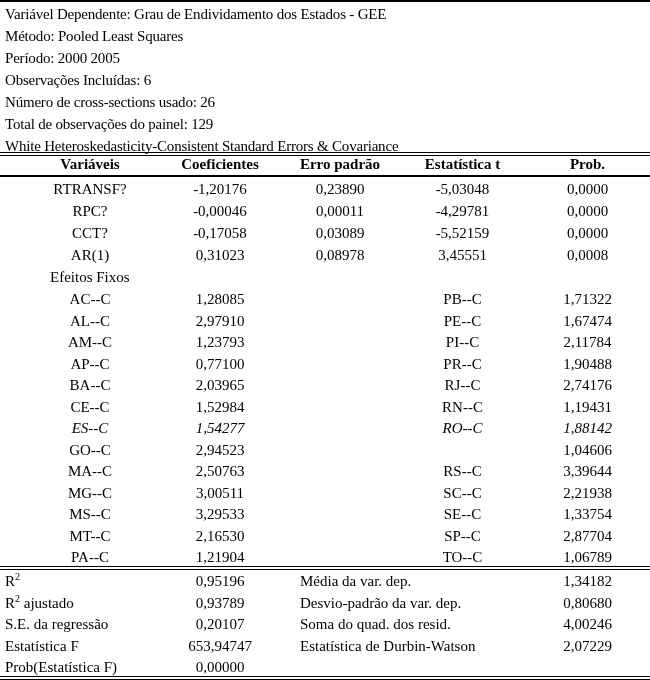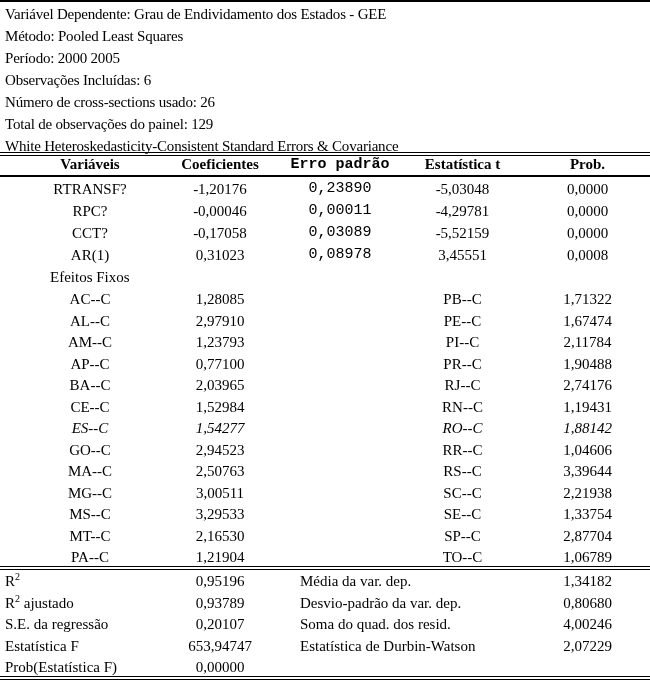--- a/index.html
+++ b/index.html
@@ -12,21 +12,21 @@
   .rule-top { position: absolute; left: 0; top: 0; width: 650px; height: 2px; background: #000; }
   .meta { position: absolute; left: 5px; top: 3px; }
   .meta div { height: 22px; line-height: 22px; white-space: nowrap; letter-spacing: -0.2px; }
   .rule-double { position: absolute; left: 0; width: 650px; height: 4px; border-top: 1px solid #000; border-bottom: 1px solid #000; box-sizing: border-box; }
   .rule-thick { position: absolute; left: 0; width: 650px; height: 2px; background: #000; }
   .hdr { position: absolute; top: 156px; left: 0; width: 650px; height: 20px; font-weight: bold; }
   .hdr span, .row span { position: absolute; text-align: center; white-space: nowrap; }
   .row { position: absolute; left: 0; width: 650px; height: 22px; line-height: 22px; }
   .c1 { left: 20px; width: 140px; }
   .c2 { left: 160px; width: 120px; }
-  .c3 { left: 285px; width: 110px; font-family: Liberation Mono, monospace; }
+  .c3 { left: 285px; width: 110px; }
   .c4 { left: 400px; width: 125px; }
   .c5 { left: 530px; width: 115px; }
   .fe-label { left: 32px !important; text-align: left !important; margin-left: 18px; }
   .stats .l1 { left: 5px; text-align: left; }
   .stats .v1 { left: 160px; width: 120px; text-align: center; }
   .stats .l2 { left: 300px; text-align: right; }
   .stats .v2 { left: 530px; width: 115px; text-align: center; }
   sup { font-size: 10px; vertical-align: 6px; line-height: 0; }
 </style>
 </head>
@@ -129,21 +129,20 @@
       </div>
       <div class="row" style="top: 417px; font-style: italic;">
         <span class="c1">ES--C</span>
         <span class="c2">1,54277</span>
         <span class="c4">RO--C</span>
         <span class="c5">1,88142</span>
       </div>
       <div class="row" style="top: 438.5px;">
         <span class="c1">GO--C</span>
         <span class="c2">2,94523</span>
-        <span class="c4">RR--C</span>
         <span class="c5">1,04606</span>
       </div>
       <div class="row" style="top: 460px;">
         <span class="c1">MA--C</span>
         <span class="c2">2,50763</span>
         <span class="c4">RS--C</span>
         <span class="c5">3,39644</span>
       </div>
       <div class="row" style="top: 481.5px;">
         <span class="c1">MG--C</span>

